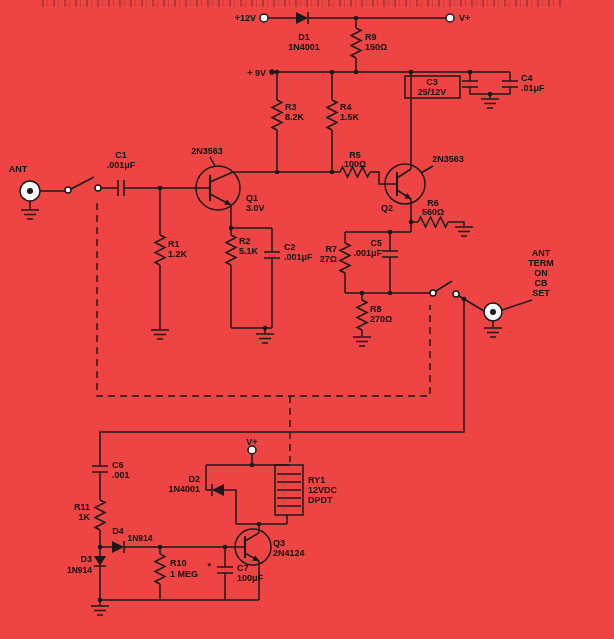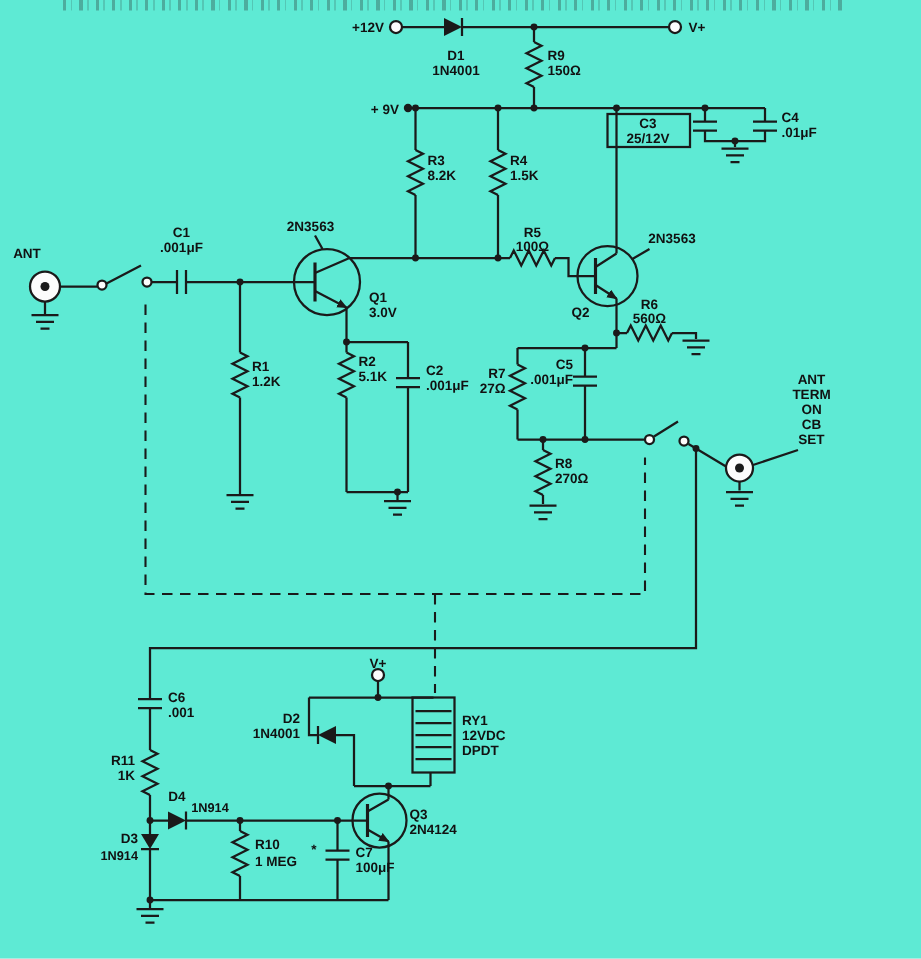--- a/index.html
+++ b/index.html
@@ -1,16 +1,16 @@
 <!DOCTYPE html>
 <html><head>
 <meta charset="utf-8">
 <style>
   html,body{margin:0;padding:0;background:#e9e9e9;}
-  .page{position:relative;width:614px;height:639px;background:#5eead4;overflow:hidden;
+  .page{position:relative;width:614px;height:639px;background:#ef4444;overflow:hidden;
         font-family:"Liberation Sans", sans-serif;}
   .crop-strip{position:absolute;top:0;left:42px;width:520px;height:7px;opacity:.45;
         background:repeating-linear-gradient(90deg,rgba(40,40,40,.7) 0 2px,transparent 2px 5px,
         rgba(40,40,40,.4) 5px 6px,transparent 6px 11px);}
   svg{position:absolute;left:0;top:0;}
   .w{stroke:#1a1a1a;stroke-width:1.5;fill:none;}
   .wb{stroke:#1a1a1a;stroke-width:2.1;fill:none;}
   .dash{stroke:#1a1a1a;stroke-width:1.4;fill:none;stroke-dasharray:7 5;}
   .fillk{fill:#1a1a1a;stroke:none;}
   .dot{fill:#1a1a1a;stroke:none;}

